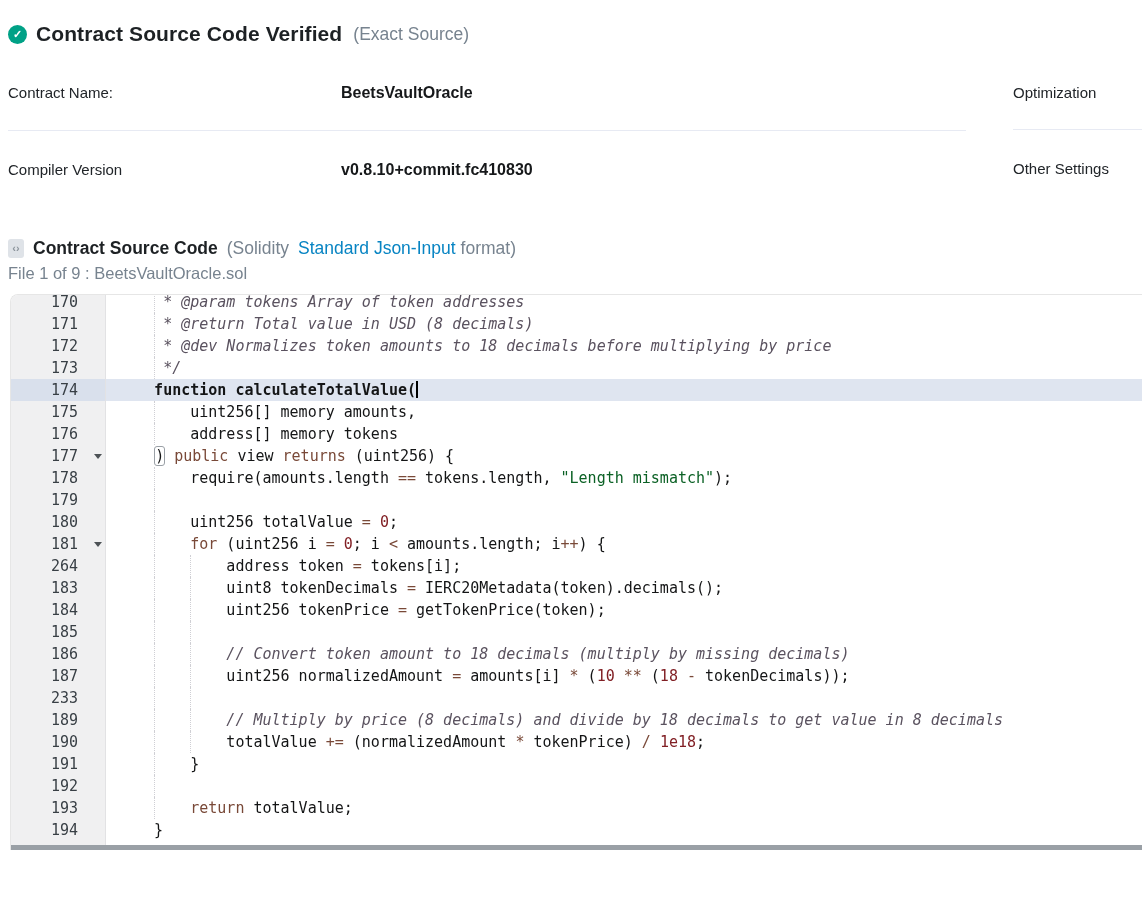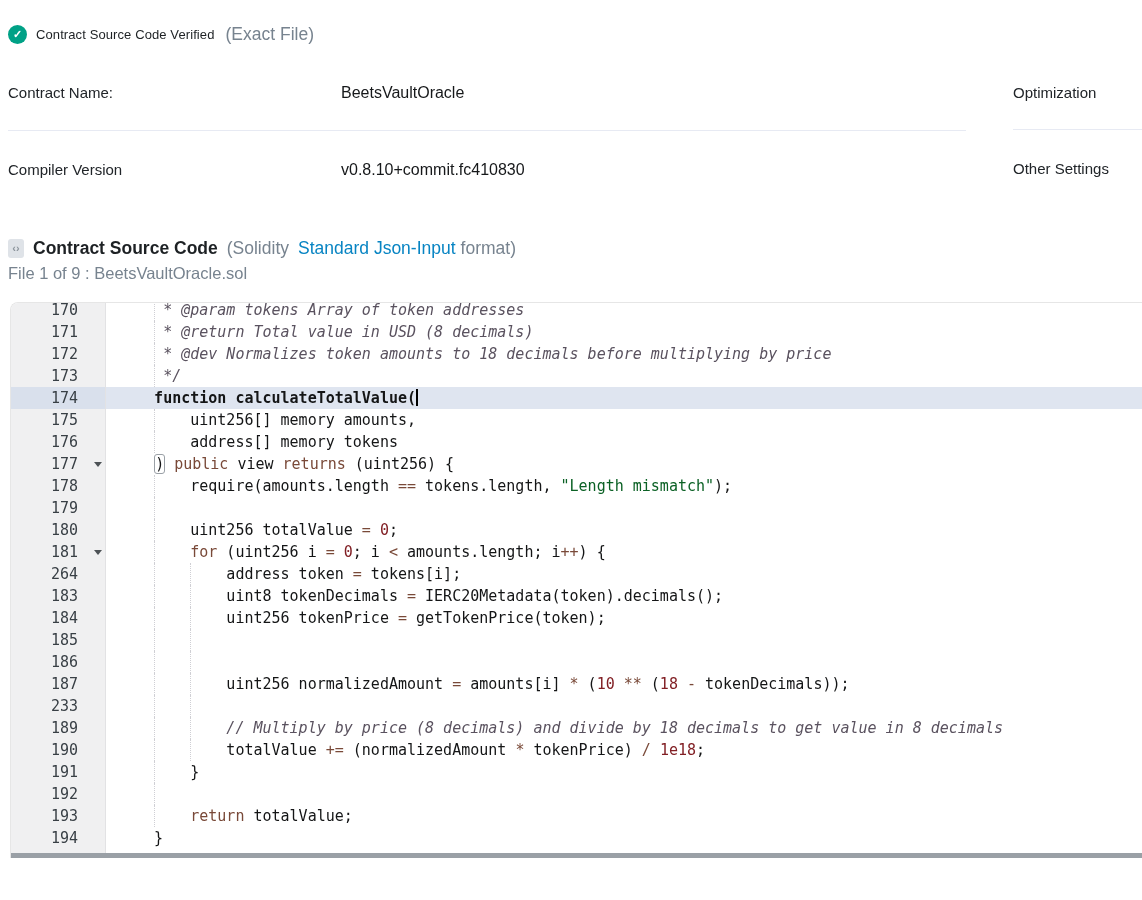--- a/index.html
+++ b/index.html
@@ -3,44 +3,44 @@
 <meta charset="utf-8">
 <style>
   html,body{margin:0;padding:0;width:1142px;height:900px;overflow:hidden;background:#fff;}
   body{font-family:"Liberation Sans", sans-serif;color:var(--text-dark,#1d2124);}
   .page{padding-left:8px;}
 
   
   .top-row{display:flex;align-items:center;gap:9px;padding-top:23px;height:22px;}
   .check-circle{width:19px;height:19px;border-radius:50%;background:var(--accent-green,#00a186);
     color:#fff;font-size:11px;font-weight:bold;display:flex;align-items:center;justify-content:center;flex:none;}
-  .top-title{font-size:13px;font-weight:400;letter-spacing:.1px;}
+  .top-title{font-size:21px;font-weight:700;letter-spacing:.1px;}
   .top-badge{font-size:17.5px;color:var(--text-gray,#77838f);margin-left:2px;}
 
   
   .meta{display:flex;}
   .meta-left{flex:0 0 958px;}
   .meta-right{flex:0 0 280px;margin-left:47px;}
   .meta-row{display:flex;align-items:flex-start;}
   .meta-row.r1{padding:39px 0 28px;border-bottom:1px solid var(--divider,#e7eaf3);}
   .meta-row.r2{padding:30px 0 0;}
   .meta-label{flex:0 0 333px;font-size:15px;color:#212529;}
-  .meta-value{font-size:16px;font-weight:400;color:#16181a;}
+  .meta-value{font-size:16px;font-weight:700;color:#16181a;}
 
   
   .src-title-row{display:flex;align-items:center;gap:9px;margin-top:57px;height:24px;}
   .file-code-icon{width:16px;height:19px;background:#dfe3e8;border-radius:3px;color:#8d959d;
     font-size:11px;font-weight:700;display:flex;align-items:center;justify-content:center;flex:none;}
   .src-title{font-size:17.5px;font-weight:700;}
   .src-fmt{font-size:17.5px;color:var(--text-gray,#77838f);}
   .src-link{font-size:17.5px;color:var(--link-blue,#0784c3);text-decoration:none;cursor:pointer;}
   .file-label{margin-top:4px;font-size:16.5px;color:var(--text-gray,#77838f);}
 
   
-  .editor{position:relative;margin-left:2px;margin-top:19px;height:555px;overflow:hidden;
+  .editor{position:relative;margin-left:2px;margin-top:11px;height:555px;overflow:hidden;
     background:var(--editor-bg,#fff);border:1px solid #e6e6e6;border-right:none;border-bottom:none;
     border-top-left-radius:8px;}
   .rows{margin-top:-4px;}
   .crow{display:flex;height:22px;line-height:22px;white-space:pre;
     font-family:"DejaVu Sans Mono", monospace;font-size:15px;color:var(--code-plain,#141516);}
   .gcell{flex:0 0 95px;box-sizing:border-box;position:relative;text-align:right;padding-right:27px;
     background:var(--gutter-bg,#f0f0f1);color:var(--gutter-text,#383f45);border-right:1px solid #e2e2e4;}
   .ccell{flex:1;position:relative;padding-left:12px;}
   .crow.active .ccell{background:var(--active-bg,#dfe5f0);font-weight:bold;}
   .crow.active .gcell{background:var(--active-gutter-bg,#d9e0ec);padding-left:28px;}
@@ -58,21 +58,21 @@
   .hscrollbar{position:absolute;left:0;right:0;bottom:0;height:5px;background:#9aa0a6;}
 </style>
 </head>
 <body>
 
 <div class="page">
 
   <div class="top-row">
     <span class="check-circle">✓</span>
     <span class="top-title">Contract Source Code Verified</span>
-    <span class="top-badge">(Exact File)</span>
+    <span class="top-badge">(Exact Source)</span>
   </div>
 
   <div class="meta">
     <div class="meta-left">
       <div class="meta-row r1">
         <div class="meta-label">Contract Name:</div>
         <div class="meta-value">BeetsVaultOracle</div>
       </div>
       <div class="meta-row r2">
         <div class="meta-label">Compiler Version</div>
@@ -110,21 +110,21 @@
         <div class="crow"><div class="gcell">176</div><div class="ccell"><span class="iguide" style="left: calc(4ch + 12px);"></span><span class="ctext"><span class="tk-plain">        address[] memory tokens</span></span></div></div>
         <div class="crow"><div class="gcell">177<span class="fold"></span></div><div class="ccell"><span class="ctext"><span class="tk-plain">    </span><span class="tk-paren">)</span><span class="tk-plain"> </span><span class="tk-kw">public</span><span class="tk-plain"> view </span><span class="tk-kw">returns</span><span class="tk-plain"> (uint256) {</span></span></div></div>
         <div class="crow"><div class="gcell">178</div><div class="ccell"><span class="iguide" style="left: calc(4ch + 12px);"></span><span class="ctext"><span class="tk-plain">        require(amounts.length </span><span class="tk-op">==</span><span class="tk-plain"> tokens.length, </span><span class="tk-str">"Length mismatch"</span><span class="tk-plain">);</span></span></div></div>
         <div class="crow"><div class="gcell">179</div><div class="ccell"><span class="iguide" style="left: calc(4ch + 12px);"></span><span class="ctext"></span></div></div>
         <div class="crow"><div class="gcell">180</div><div class="ccell"><span class="iguide" style="left: calc(4ch + 12px);"></span><span class="ctext"><span class="tk-plain">        uint256 totalValue </span><span class="tk-op">=</span><span class="tk-plain"> </span><span class="tk-num">0</span><span class="tk-plain">;</span></span></div></div>
         <div class="crow"><div class="gcell">181<span class="fold"></span></div><div class="ccell"><span class="iguide" style="left: calc(4ch + 12px);"></span><span class="ctext"><span class="tk-plain">        </span><span class="tk-kw">for</span><span class="tk-plain"> (uint256 i </span><span class="tk-op">=</span><span class="tk-plain"> </span><span class="tk-num">0</span><span class="tk-plain">; i </span><span class="tk-op">&lt;</span><span class="tk-plain"> amounts.length; i</span><span class="tk-op">++</span><span class="tk-plain">) {</span></span></div></div>
         <div class="crow"><div class="gcell">264</div><div class="ccell"><span class="iguide" style="left: calc(4ch + 12px);"></span><span class="iguide" style="left: calc(8ch + 12px);"></span><span class="ctext"><span class="tk-plain">            address token </span><span class="tk-op">=</span><span class="tk-plain"> tokens[i];</span></span></div></div>
         <div class="crow"><div class="gcell">183</div><div class="ccell"><span class="iguide" style="left: calc(4ch + 12px);"></span><span class="iguide" style="left: calc(8ch + 12px);"></span><span class="ctext"><span class="tk-plain">            uint8 tokenDecimals </span><span class="tk-op">=</span><span class="tk-plain"> IERC20Metadata(token).decimals();</span></span></div></div>
         <div class="crow"><div class="gcell">184</div><div class="ccell"><span class="iguide" style="left: calc(4ch + 12px);"></span><span class="iguide" style="left: calc(8ch + 12px);"></span><span class="ctext"><span class="tk-plain">            uint256 tokenPrice </span><span class="tk-op">=</span><span class="tk-plain"> getTokenPrice(token);</span></span></div></div>
         <div class="crow"><div class="gcell">185</div><div class="ccell"><span class="iguide" style="left: calc(4ch + 12px);"></span><span class="iguide" style="left: calc(8ch + 12px);"></span><span class="ctext"></span></div></div>
-        <div class="crow"><div class="gcell">186</div><div class="ccell"><span class="iguide" style="left: calc(4ch + 12px);"></span><span class="iguide" style="left: calc(8ch + 12px);"></span></div></div>
+        <div class="crow"><div class="gcell">186</div><div class="ccell"><span class="iguide" style="left: calc(4ch + 12px);"></span><span class="iguide" style="left: calc(8ch + 12px);"></span><span class="ctext"><span class="tk-com">            // Convert token amount to 18 decimals (multiply by missing decimals)</span></span></div></div>
         <div class="crow"><div class="gcell">187</div><div class="ccell"><span class="iguide" style="left: calc(4ch + 12px);"></span><span class="iguide" style="left: calc(8ch + 12px);"></span><span class="ctext"><span class="tk-plain">            uint256 normalizedAmount </span><span class="tk-op">=</span><span class="tk-plain"> amounts[i] </span><span class="tk-op">*</span><span class="tk-plain"> (</span><span class="tk-num">10</span><span class="tk-plain"> </span><span class="tk-op">**</span><span class="tk-plain"> (</span><span class="tk-num">18</span><span class="tk-plain"> </span><span class="tk-op">-</span><span class="tk-plain"> tokenDecimals));</span></span></div></div>
         <div class="crow"><div class="gcell">233</div><div class="ccell"><span class="iguide" style="left: calc(4ch + 12px);"></span><span class="iguide" style="left: calc(8ch + 12px);"></span><span class="ctext"></span></div></div>
         <div class="crow"><div class="gcell">189</div><div class="ccell"><span class="iguide" style="left: calc(4ch + 12px);"></span><span class="iguide" style="left: calc(8ch + 12px);"></span><span class="ctext"><span class="tk-com">            // Multiply by price (8 decimals) and divide by 18 decimals to get value in 8 decimals</span></span></div></div>
         <div class="crow"><div class="gcell">190</div><div class="ccell"><span class="iguide" style="left: calc(4ch + 12px);"></span><span class="iguide" style="left: calc(8ch + 12px);"></span><span class="ctext"><span class="tk-plain">            totalValue </span><span class="tk-op">+=</span><span class="tk-plain"> (normalizedAmount </span><span class="tk-op">*</span><span class="tk-plain"> tokenPrice) </span><span class="tk-op">/</span><span class="tk-plain"> </span><span class="tk-num">1e18</span><span class="tk-plain">;</span></span></div></div>
         <div class="crow"><div class="gcell">191</div><div class="ccell"><span class="iguide" style="left: calc(4ch + 12px);"></span><span class="ctext"><span class="tk-plain">        }</span></span></div></div>
         <div class="crow"><div class="gcell">192</div><div class="ccell"><span class="iguide" style="left: calc(4ch + 12px);"></span><span class="ctext"></span></div></div>
         <div class="crow"><div class="gcell">193</div><div class="ccell"><span class="iguide" style="left: calc(4ch + 12px);"></span><span class="ctext"><span class="tk-plain">        </span><span class="tk-kw">return</span><span class="tk-plain"> totalValue;</span></span></div></div>
         <div class="crow"><div class="gcell">194</div><div class="ccell"><span class="ctext"><span class="tk-plain">    }</span></span></div></div>
         <div class="crow"><div class="gcell">195</div><div class="ccell"><span class="ctext"></span></div></div>
       </div>

